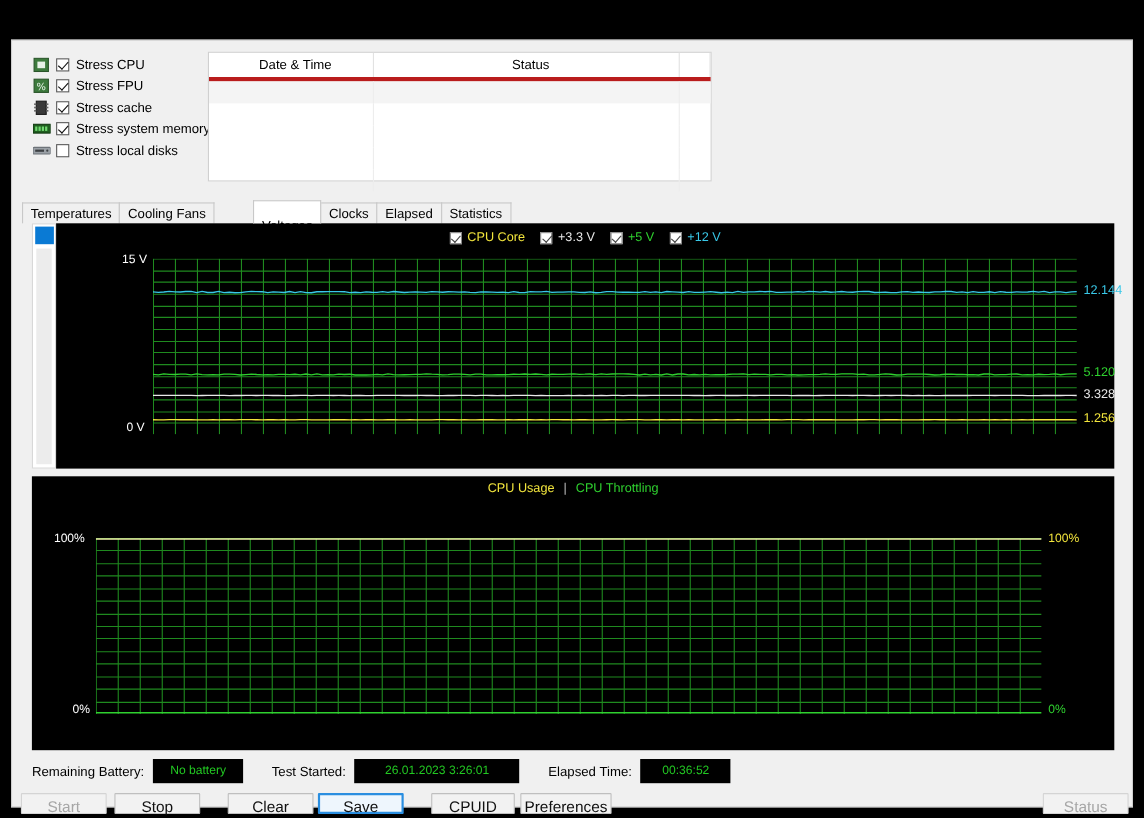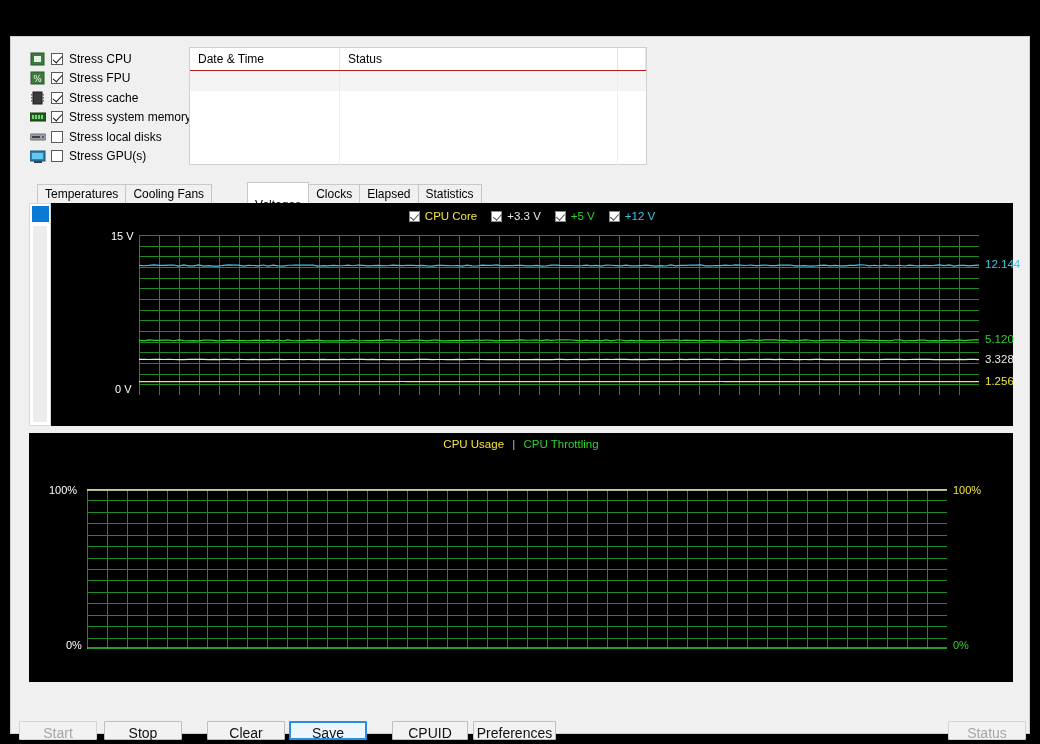--- a/index.html
+++ b/index.html
@@ -6,56 +6,56 @@
   body{width:1040px;height:744px;font-family:"Liberation Sans",sans-serif;overflow:hidden;}
 
   .screen{position:relative;width:1040px;height:744px;background:#000;}
 
   .dialog{
     position:absolute;left:10px;top:36px;width:1020px;height:698px;
     background:#f0f0f0;border:1px solid #cfcfcf;box-sizing:border-box;
   }
 
   
-  .top{position:absolute;left:0;top:0;width:100%;height:134px;}
+  .top{position:absolute;left:0;top:0;width:100%;height:134px;text-align:center;}
 
   .stresslist{position:absolute;left:18px;top:12px;width:190px;}
   .srow{display:flex;align-items:center;height:19.5px;}
   .sicon{width:17px;height:15px;margin-right:5px;flex:0 0 auto;display:flex;align-items:center;justify-content:center;}
   .cbx{
     width:12px;height:12px;border:1px solid #5a5a5a;background:#fff;
     box-sizing:border-box;margin-right:6px;flex:0 0 auto;position:relative;
   }
   .cbx.on::after{
     content:"";position:absolute;left:3px;top:0px;width:4px;height:8px;
     border:solid #111;border-width:0 1.6px 1.6px 0;transform:rotate(42deg);
   }
   .slabel{font-size:12px;color:#000;white-space:nowrap;}
 
   
   .logtable{
     position:absolute;left:178px;top:10px;width:458px;height:118px;
     background:#fff;border:1px solid #d0d0d0;box-sizing:border-box;
   }
-  .lt-head{display:flex;height:22px;border-bottom:1px solid #b91c1c;}
+  .lt-head{display:flex;height:22px;border-bottom:4px solid #b91c1c;}
   .lt-h{font-size:12px;color:#000;padding:4px 0 0 8px;box-sizing:border-box;
         border-right:1px solid #e2e2e2;height:100%;}
   .lt-h.c0{width:150px;}
   .lt-h.c1{width:278px;}
   .lt-h.c2{width:28px;padding:0;}
   .lt-row{display:flex;height:20px;}
   .lt-row.alt{background:#f4f4f4;}
   .lt-c{font-size:12px;color:#111;padding:3px 0 0 8px;box-sizing:border-box;
         border-right:1px solid #ededed;height:100%;overflow:hidden;white-space:nowrap;}
   .lt-c.c0{width:150px;}
   .lt-c.c1{width:278px;}
   .lt-c.c2{width:28px;padding:0;border-right:none;}
 
   
-  .tabs{position:absolute;left:26px;top:145px;height:21px;display:flex;align-items:flex-end;}
+  .tabs{position:absolute;left:9px;top:145px;height:21px;display:flex;align-items:flex-end;}
   .tab{
     font-size:12px;color:#000;padding:3px 7px 3px 7px;background:#f0f0f0;
     border:1px solid #c8c8c8;border-bottom:none;margin-right:-1px;
     box-sizing:border-box;height:19px;line-height:13px;white-space:nowrap;
   }
   .tab.active{background:#fff;height:21px;padding-top:16px;position:relative;z-index:3;font-weight:normal;margin-left:36px;}
 
   
   .graphwrap{position:absolute;left:18px;top:166px;width:984px;height:223px;display:flex;}
   .scrollbar{
@@ -172,31 +172,20 @@
           <div class="srow">
             <span class="sicon">
               <svg width="16" height="11">
                 <rect x="0" y="3" width="16" height="6" rx="1" fill="#9aa0a6" stroke="#6d7379"></rect>
                 <rect x="2" y="5" width="8" height="2" fill="#3c4043"></rect>
                 <circle cx="13" cy="6" r="1" fill="#3c4043"></circle>
               </svg>
             </span>
             <span class="cbx"></span>
             <span class="slabel">Stress local disks</span>
-          </div>
-          <div class="srow">
-            <span class="sicon">
-              <svg width="16" height="13">
-                <rect x="0" y="1" width="15" height="10" fill="#2f7fb8" stroke="#1b5579"></rect>
-                <rect x="2" y="3" width="11" height="6" fill="#63c8f0"></rect>
-                <rect x="4" y="11" width="8" height="2" fill="#3c4043"></rect>
-              </svg>
-            </span>
-            <span class="cbx"></span>
-            <span class="slabel">Stress GPU(s)</span>
           </div>
         </div>
 
       <div class="logtable">
         <div class="lt-head">
           <div class="lt-h c0">Date &amp; Time</div>
           <div class="lt-h c1">Status</div>
           <div class="lt-h c2"></div>
         </div>
         <div id="log-rows">
@@ -425,20 +414,28 @@
               <line x1="0" y1="137.5" x2="860" y2="137.5"></line>
               <line x1="0" y1="149.5" x2="860" y2="149.5"></line>
               <line x1="0" y1="160.5" x2="860" y2="160.5"></line>
             </g>
           <line x1="0" y1="1" x2="860" y2="1" stroke="#f2f0a8" stroke-width="1.4"></line>
           <line x1="0" y1="159" x2="860" y2="159" stroke="#2fd12f" stroke-width="1.4"></line>
         </svg>
       </div>
     </div>
 
+    <div class="status">
+      <span class="st-label">Remaining Battery:</span>
+      <span class="st-val" style="width:82px;">No battery</span>
+      <span class="st-label">Test Started:</span>
+      <span class="st-val" style="width:150px;">26.01.2023 3:26:01</span>
+      <span class="st-label">Elapsed Time:</span>
+      <span class="st-val" style="width:82px;">00:36:52</span>
+    </div>
 
     <div class="btnbar">
       <div class="btn disabled" style="left:8px;top:0;width:78px;">Start</div>
       <div class="btn" style="left:93px;top:0;width:78px;">Stop</div>
       <div class="btn" style="left:196px;top:0;width:78px;">Clear</div>
       <div class="btn focus" style="left:278px;top:0;width:78px;">Save</div>
       <div class="btn" style="left:381px;top:0;width:76px;">CPUID</div>
       <div class="btn" style="left:462px;top:0;width:83px;">Preferences</div>
       <div class="btn disabled" style="left:937px;top:0;width:78px;">Status</div>
     </div>

